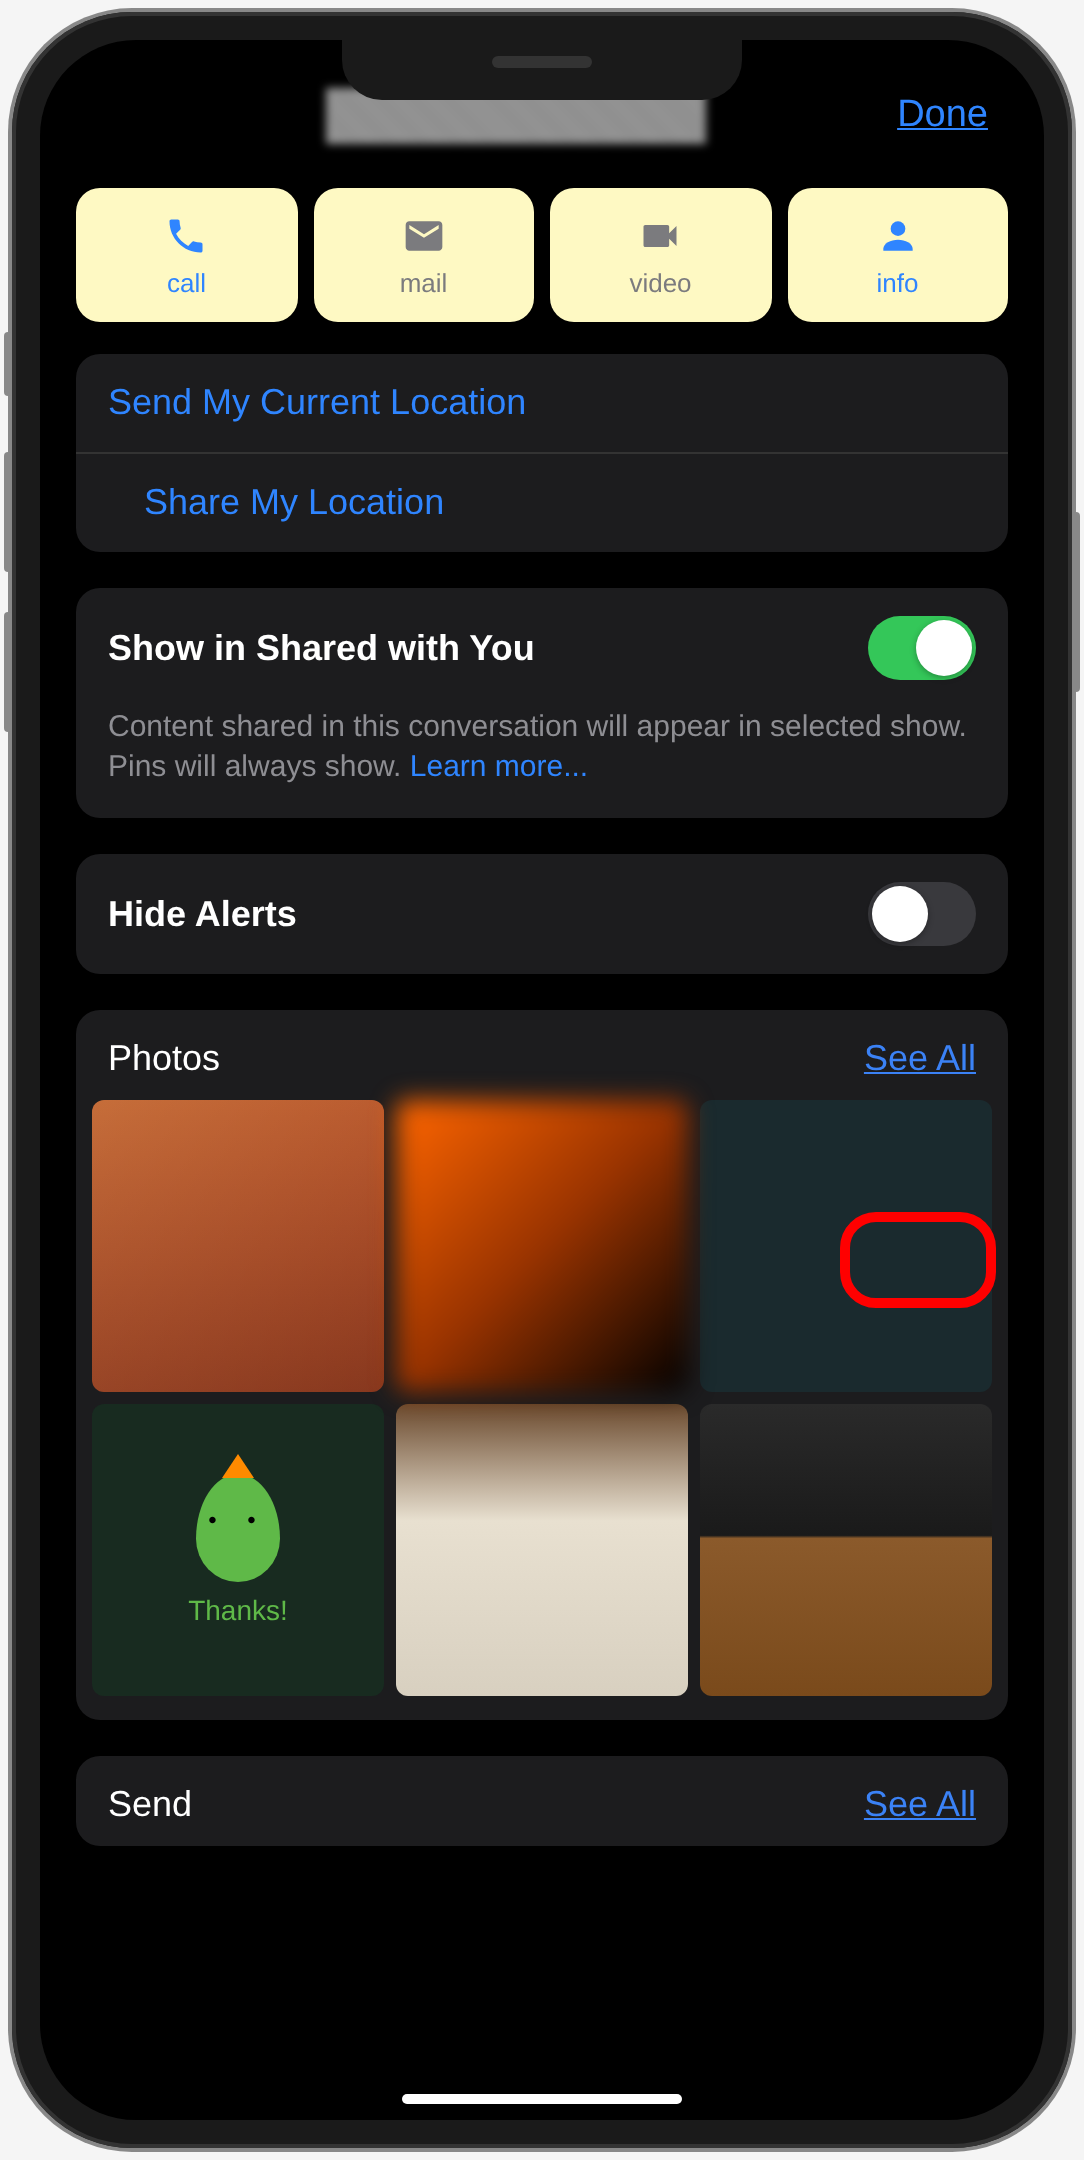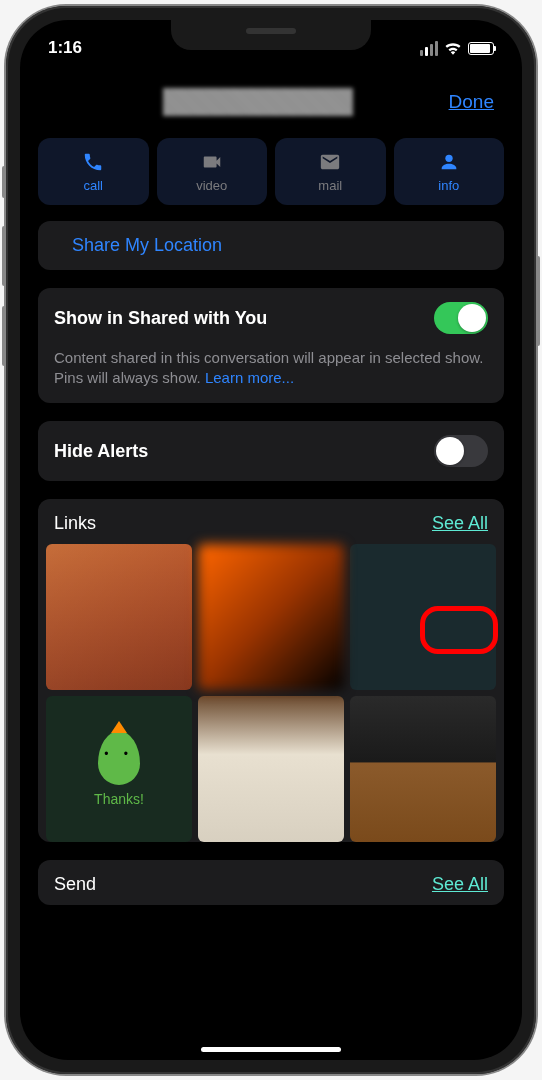--- a/index.html
+++ b/index.html
@@ -99,21 +99,21 @@
     font-weight:500;
   }
 
   .action-row {
     display:flex;
     gap:8px;
     padding: 10px 0 16px;
   }
   .action-btn {
     flex:1;
-    background:#0f172a;
+    background:#fef9c3;
     border-radius:12px;
     display:flex;
     flex-direction:column;
     align-items:center;
     justify-content:center;
     padding:12px 0;
     gap:4px;
   }
   .action-btn.active { color:#2f85ff; }
   .action-btn.inactive { color:#7b7b7e; }
@@ -157,37 +157,37 @@
     line-height:1.3;
     padding:0 16px 16px;
   }
   .desc a { color:#2f85ff; text-decoration:none; }
 
   .section-hdr {
     display:flex;justify-content:space-between;align-items:center;
     padding:14px 16px 10px;
   }
   .section-title{color:#fff;font-size:18px;}
-  .see-all{color:#5eead4;font-size:18px;text-decoration:underline;}
+  .see-all{color:#3b82f6;font-size:18px;text-decoration:underline;}
   .highlight-ring{
     position:absolute;
     width:78px;height:48px;
     border:5px solid red;
     border-radius:18px;
     top:586px;
     right:24px;
     pointer-events:none;
     z-index:200;
   }
 
   .photo-grid{
     display:grid;
     grid-template-columns:repeat(3,1fr);
     gap:6px;
-    padding:0 8px 0;
+    padding:0 8px 12px;
   }
   .photo{
     aspect-ratio:1;
     border-radius:6px;
     background-size:cover;
     background-position:center;
   }
   .p1{background:linear-gradient(135deg,#8b6d5c,#5e4a3c),linear-gradient(#c08050,#a06040);background-blend-mode:overlay;}
   .p2{filter:blur(6px);background:linear-gradient(135deg,#ff6600,#993300,#000);}
   .p3{background:linear-gradient(#1a2a2e,#1a2a2e),radial-gradient(circle at 50% 50%,#0a4a3a 30%,#1a2a2e 31%);}
@@ -210,35 +210,20 @@
 
 <div class="phone-frame">
   <div class="side-btn silence"></div>
   <div class="side-btn volup"></div>
   <div class="side-btn voldn"></div>
   <div class="side-btn power"></div>
 
   <div class="phone-screen">
     <div class="notch"></div>
 
-    <div class="status-bar">
-      <span>1:16</span>
-      <div class="status-right">
-        <span class="signal">
-            <span></span>
-            <span></span>
-            <span></span>
-            <span></span>
-          </span>
-        <svg class="wifi-icon" viewBox="0 0 24 18">
-            <path fill="#fff" d="M12 18l-3-3.5c1.7-1.6 4.3-1.6 6 0L12 18zm-6-7c3.3-3.1 8.7-3.1 12 0l-2 2.3c-2.2-2.1-5.8-2.1-8 0L6 11zm-4-4.6C7 1.5 17 1.5 22 6.4l-2 2.3C16 5 8 5 4 8.7L2 6.4z"></path>
-          </svg>
-        <span class="batt"></span>
-      </div>
-    </div>
 
     <div class="content">
 
       <div class="title-row">
         <span style="width:50px"></span>
         <div class="blurred-name"></div>
         <span class="done">Done</span>
       </div>
 
       <div class="action-row">
@@ -246,45 +231,46 @@
           <span class="ico">
               <svg viewBox="0 0 24 24" width="22" height="22" fill="currentColor">
                 <path d="M6.6 10.8c1.4 2.8 3.8 5.2 6.6 6.6l2.2-2.2c.3-.3.7-.4 1-.2 1.1.4 2.3.6 3.6.6.6 0 1 .4 1 1V20c0 .6-.4 1-1 1C10.6 21 3 13.4 3 4c0-.6.4-1 1-1h3.5c.6 0 1 .4 1 1 0 1.2.2 2.4.6 3.6.1.4 0 .8-.3 1l-2.2 2.2z"></path>
               </svg>
             </span>
           <span class="action-label">call</span>
         </div>
         <div class="action-btn inactive">
           <span class="ico">
               <svg viewBox="0 0 24 24" width="22" height="22" fill="currentColor">
+                <path d="M20 4H4c-1.1 0-2 .9-2 2v12c0 1.1.9 2 2 2h16c1.1 0 2-.9 2-2V6c0-1.1-.9-2-2-2zm0 4l-8 5-8-5V6l8 5 8-5v2z"></path>
+              </svg>
+            </span>
+          <span class="action-label">mail</span>
+        </div>
+        <div class="action-btn inactive">
+          <span class="ico">
+              <svg viewBox="0 0 24 24" width="22" height="22" fill="currentColor">
                 <path d="M17 10.5V7c0-.6-.4-1-1-1H4c-.6 0-1 .4-1 1v10c0 .6.4 1 1 1h12c.6 0 1-.4 1-1v-3.5l4 4v-11l-4 4z"></path>
               </svg>
             </span>
           <span class="action-label">video</span>
-        </div>
-        <div class="action-btn inactive">
-          <span class="ico">
-              <svg viewBox="0 0 24 24" width="22" height="22" fill="currentColor">
-                <path d="M20 4H4c-1.1 0-2 .9-2 2v12c0 1.1.9 2 2 2h16c1.1 0 2-.9 2-2V6c0-1.1-.9-2-2-2zm0 4l-8 5-8-5V6l8 5 8-5v2z"></path>
-              </svg>
-            </span>
-          <span class="action-label">mail</span>
         </div>
         <div class="action-btn active">
           <span class="ico">
               <svg viewBox="0 0 24 24" width="22" height="22" fill="currentColor">
                 <circle cx="12" cy="8" r="4"></circle>
                 <path d="M12 14c-4 0-8 2-8 5v1h16v-1c0-3-4-5-8-5z"></path>
               </svg>
             </span>
           <span class="action-label">info</span>
         </div>
       </div>
 
       <div class="card">
+        <div class="link-row">Send My Current Location</div>
         <div class="link-row">Share My Location</div>
       </div>
 
       <div class="card">
         <div class="setting-row">
           <span class="setting-label">Show in Shared with You</span>
           <div class="toggle on"></div>
         </div>
         <div class="desc">
           <span>Content shared in this conversation will appear in selected show. Pins will always show. </span><a>Learn more...</a>
@@ -293,21 +279,21 @@
 
       <div class="card">
         <div class="setting-row">
           <span class="setting-label">Hide Alerts</span>
           <div class="toggle off"></div>
         </div>
       </div>
 
       <div class="card" style="position:relative;">
         <div class="section-hdr">
-          <span class="section-title">Links</span>
+          <span class="section-title">Photos</span>
           <span class="see-all">See All</span>
         </div>
         <div class="photo-grid">
           <div class="photo p1"></div>
           <div class="photo p2"></div>
           <div class="photo p3"></div>
           <div class="photo p4">
             <div class="bean"></div>
             <div class="thx">Thanks!</div>
           </div>

